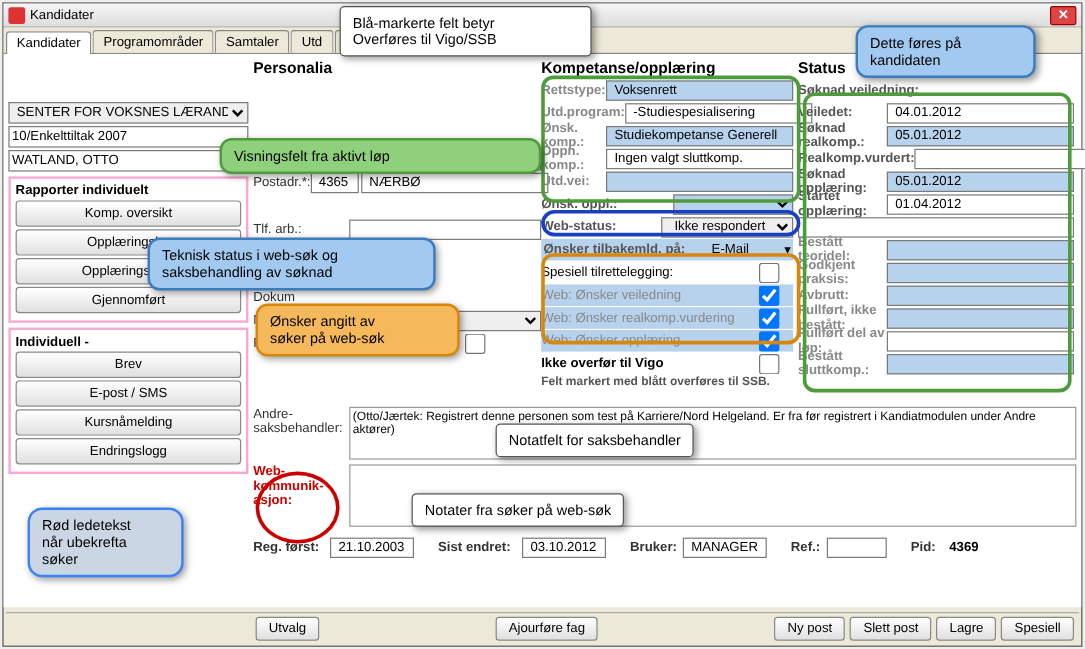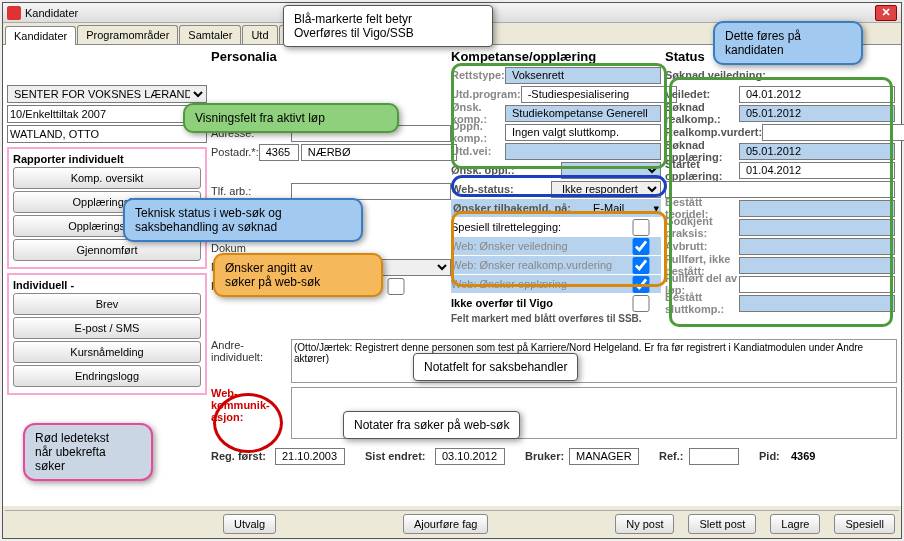--- a/index.html
+++ b/index.html
@@ -25,31 +25,31 @@
 .col.status { left: 454px; top: 0; width: 230px; }
 .sect-head { font-weight: bold; font-size: 13px; margin-bottom: 2px; }
 .row { display: flex; align-items: center; height: 18px; margin-bottom: 1px; }
 .row label { width: 80px; color: #333; }
 .row .lbl2 { width: 110px; font-weight: bold; color:#555; }
 .row input, .row select { flex: 1; height: 17px; border: 1px solid #7a7a7a; font-size: 11px; padding: 0 6px; }
 .blue-field { background: #b7d2ec !important; }
 .gray { color: #888 !important; }
 .chk { width: 14px; height: 14px; }
 .notes { border: 1px solid #999; padding: 2px; font-size: 10px; }
-.footer { position: absolute; bottom: 2px; left: 2px; right: 2px; height: 26px; display: flex; gap: 14px; align-items: center; padding: 0 4px; background:#ece9d8; border-top:1px solid #aaa;margin-top:45px; }
+.footer { position: absolute; bottom: 2px; left: 2px; right: 2px; height: 26px; display: flex; gap: 4px; align-items: center; padding: 0 4px; background:#ece9d8; border-top:1px solid #aaa;margin-top:45px; }
 .footer .btn2 { padding: 3px 10px; background: linear-gradient(#fff,#e0e0e0); border: 1px solid #888; border-radius: 3px; cursor: pointer; }
 .footer .sp { flex: 1; }
 
 
 .callout { position: absolute; border-radius: 10px; padding: 6px 10px; box-shadow: 2px 2px 6px rgba(0,0,0,0.4); font-size: 12px; text-align: left; z-index: 50; }
 .callout.green { background: #8fd07c; border: 2px solid #4e9b3b; }
 .callout.blue { background: #a2c9f0; border: 2px solid #3b7bbf; }
 .callout.orange { background: #f5b85a; border: 2px solid #d8870a; }
 .callout.white { background: #fff; border: 1px solid #555; border-radius: 4px; }
-.callout.grayblue { background: #cbd6e4; border: 2px solid #ec4899; border-radius: 12px; }
+.callout.grayblue { background: #cbd6e4; border: 2px solid #3b82f6; border-radius: 12px; }
 .circle { position: absolute; border: 3px solid; border-radius: 50%; background: transparent; z-index: 40; }
 .rect { position: absolute; border: 3px solid; border-radius: 10px; background: transparent; z-index: 40; }
 </style>
 </head>
 <body>
 
 <div class="window">
   <div class="titlebar">
     <div class="t-left">
       <div class="t-icon"></div>
@@ -235,21 +235,21 @@
           </div>
         <div class="row">
             <span class="lbl2 gray">Bestått sluttkomp.:</span>
             <input class="blue-field" style="">
           </div>
       </div>
 
       <div style="position:absolute;left:0;top:290px;right:0">
         <div class="row" style="align-items:flex-start;height:auto">
           <label style="width:80px;white-space:pre-line">Andre-
-individuelt:</label>
+saksbehandler:</label>
           <div class="notes" style="flex:1;height:44px">(Otto/Jærtek: Registrert denne personen som test på Karriere/Nord Helgeland. Er fra før registrert i Kandiatmodulen under Andre aktører)</div>
         </div>
         <div class="row" style="align-items:flex-start;height:54px;margin-top:4px">
           <label style="width:80px;white-space:pre-line;color:#c00;font-weight:bold">Web-
 kommunik-
 asjon:</label>
           <div class="notes" style="flex:1;height:52px"></div>
         </div>
         <div class="row" style="margin-top:6px">
           <label style="width:64px;font-weight:bold">Reg. først:</label>
@@ -276,21 +276,21 @@
     <button class="btn2">Ny post</button>
     <button class="btn2">Slett post</button>
     <button class="btn2">Lagre</button>
     <button class="btn2">Spesiell</button>
   </div>
 
   <div class="callout white" style="left:280px;top:2px;width:210px;white-space:pre-line">Blå-markerte felt betyr
 Overføres til Vigo/SSB</div>
   <div class="callout blue" style="left:710px;top:18px;width:150px;white-space:pre-line">Dette føres på
 kandidaten</div>
-  <div class="callout green" style="left:180px;top:100px;width:216px">Visningsfelt fra aktivt løp</div>
+  <div class="callout green" style="left:180px;top:112px;width:268px">Visningsfelt fra aktivt løp</div>
   <div class="callout blue" style="left:120px;top:195px;width:240px;white-space:pre-line">Teknisk status i web-søk og
 saksbehandling av søknad</div>
   <div class="callout orange" style="left:210px;top:250px;width:170px;white-space:pre-line">Ønsker angitt av
 søker på web-søk</div>
   <div class="callout white" style="left:410px;top:350px">Notatfelt for saksbehandler</div>
   <div class="callout white" style="left:340px;top:408px">Notater fra søker på web-søk</div>
   <div class="callout grayblue" style="left:20px;top:420px;width:130px;white-space:pre-line">Rød ledetekst
 når ubekrefta
 søker</div>
 

